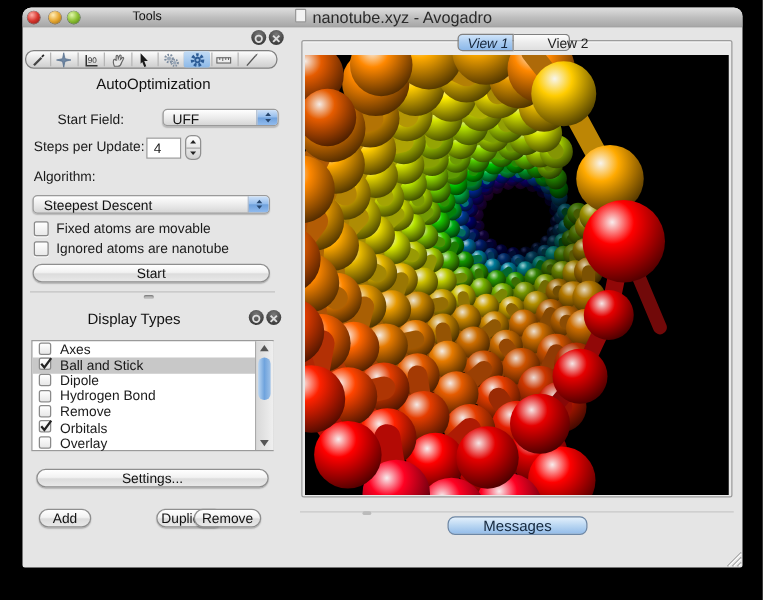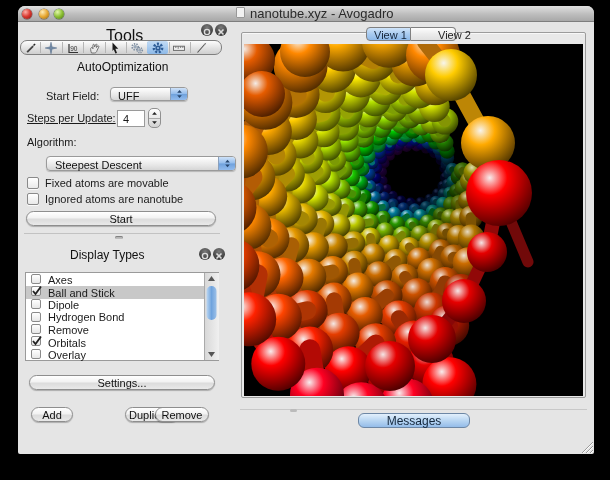--- a/index.html
+++ b/index.html
@@ -25,21 +25,21 @@
 
 <div class="abs" style="left:18px;top:6px;width:576px;height:448px;background:#e5e5e5;border-radius:7px 7px 2px 2px;box-shadow:0 6px 18px rgba(0,0,0,.7);"></div>
 
 <div class="abs" style="left:18px;top:6px;width:576px;height:16px;border-radius:7px 7px 0 0;background:linear-gradient(#e0e0e0,#bdbdbd 55%,#a8a8a8);border-bottom:1px solid #7e7e7e;"></div>
 <div class="abs" style="left:22px;top:8.5px;width:10px;height:10px;border-radius:50%;background:radial-gradient(circle at 35% 30%, #ffb0a8, #d8362e 50%, #7e1410);box-shadow:0 0 0 0.5px rgba(60,0,0,.6);"></div>
 <div class="abs" style="left:38.5px;top:8.5px;width:10px;height:10px;border-radius:50%;background:radial-gradient(circle at 35% 30%, #ffedb8, #e8a832 50%, #96660e);box-shadow:0 0 0 0.5px rgba(80,50,0,.6);"></div>
 <div class="abs" style="left:53.5px;top:8.5px;width:10px;height:10px;border-radius:50%;background:radial-gradient(circle at 35% 30%, #e2f7ac, #8cc033 50%, #4a7710);box-shadow:0 0 0 0.5px rgba(20,60,0,.6);"></div>
 <div class="txt" style="left:250px;top:7px;font-size:13px;color:#2a2a2a;">nanotube.xyz - Avogadro</div>
 <div class="abs" style="left:236px;top:7px;width:9px;height:11px;background:#f2f2f2;border:1px solid #999;border-radius:1px;"></div>
 
-<div class="txt" style="left:106px;top:28px;color:#111;font-size:16px;">Tools</div>
+<div class="txt" style="left:106px;top:9px;color:#111;font-size:10px;">Tools</div>
 <div class="roundbtn" style="left:201px;top:24px;"><svg width="12" height="12">
       <circle cx="6" cy="6" r="2.6" fill="none" stroke="#ddd" stroke-width="1.4"></circle>
     </svg></div>
 <div class="roundbtn" style="left:215px;top:24px;"><svg width="12" height="12">
       <path d="M3.5 3.5 L8.5 8.5 M8.5 3.5 L3.5 8.5" stroke="#ddd" stroke-width="1.6"></path>
     </svg></div>
 
 <div class="abs" style="left:20px;top:40px;width:202px;height:15px;border:1px solid #7f7f7f;border-radius:7px;background:linear-gradient(#fdfdfd,#e2e2e2 55%,#cfcfcf);"></div>
 <div class="abs" style="left:40px;top:42px;width:1px;height:11px;background:#b5b5b5;"></div>
 <div class="abs" style="left:62px;top:42px;width:1px;height:11px;background:#b5b5b5;"></div>
@@ -83,43 +83,43 @@
     <path d="M3.8 5.2 v1.8 M6.2 5.2 v2.6 M8.6 5.2 v1.8 M10.8 5.2 v1.8" stroke="#666" stroke-width="0.8"></path>
   </svg>
 <svg class="abs" style="left:194px;top:41px;" width="14" height="14" viewBox="0 0 14 14">
     <path d="M3.5 11.5 L10.5 3.5" stroke="#555" stroke-width="1.1"></path>
     <path d="M10 3 L12.3 1.7 L11 4 Z" fill="#555"></path>
   </svg>
 
 <div class="txt" style="left:77px;top:61px;color:#111;font-size:12px;">AutoOptimization</div>
 
 <div class="txt" style="left:46px;top:91px;">Start Field:</div>
-<div class="combo" style="left:110px;top:87px;width:78px;height:14px;">
+<div class="combo" style="left:130px;top:87px;width:93px;height:14px;">
     <span style="position:absolute;left:7px;top:2px;">UFF</span>
   <div class="combocap">
       <svg width="17" height="12" style="position:absolute;top:0px;left:0">
         <path d="M8.5 2 L10.8 4.8 L6.2 4.8 Z" fill="#26466e"></path>
         <path d="M8.5 10 L10.8 7.2 L6.2 7.2 Z" fill="#26466e"></path>
       </svg>
     </div>
 </div>
 
-<div class="txt" style="left:27px;top:113px;text-decoration:underline;">Steps per Update:</div>
+<div class="txt" style="left:27px;top:113px;">Steps per Update:</div>
 <div class="abs" style="left:117px;top:110px;width:28px;height:17px;background:#fff;border:1px solid #9a9a9a;"></div>
 <div class="txt" style="left:123px;top:114px;">4</div>
 <div class="abs" style="left:148px;top:108px;width:13px;height:20px;border:1px solid #909090;border-radius:5px;background:linear-gradient(#fefefe,#d2d2d2);">
   <div class="abs" style="left:0;top:9px;width:11px;height:1px;background:#aaa;"></div>
   <svg width="11" height="18">
       <path d="M5.5 3 L7.9 5.8 L3.1 5.8 Z" fill="#222"></path>
       <path d="M5.5 15 L7.9 12.2 L3.1 12.2 Z" fill="#222"></path>
     </svg>
 </div>
 
 <div class="txt" style="left:27px;top:137px;">Algorithm:</div>
-<div class="combo" style="left:26px;top:156px;width:190px;height:15px;margin-left:20px;">
+<div class="combo" style="left:26px;top:156px;width:190px;height:15px;">
     <span style="position:absolute;left:8px;top:2px;">Steepest Descent</span>
   <div class="combocap">
       <svg width="17" height="13" style="position:absolute;top:0px;left:0">
         <path d="M8.5 2.8 L10.8 5.6 L6.2 5.6 Z" fill="#26466e"></path>
         <path d="M8.5 10.2 L10.8 7.4 L6.2 7.4 Z" fill="#26466e"></path>
       </svg>
     </div>
 </div>
 
 <div class="cb" style="left:27px;top:177px;"></div>
@@ -179,21 +179,21 @@
 
 <div class="pill" style="left:29px;top:375px;width:186px;height:15px;line-height:14px;">Settings...</div>
 <div class="pill" style="left:31px;top:407px;width:42px;height:15px;line-height:14px;">Add</div>
 <div class="pill" style="left:85px;top:407px;width:54px;height:15px;line-height:14px;margin-left:40px;">Duplicate</div>
 <div class="pill" style="left:155px;top:407px;width:54px;height:15px;line-height:14px;">Remove</div>
 
 <div class="abs" style="left:241px;top:32px;width:345px;height:366px;border:1px solid #9c9c9c;border-radius:2px;background:#e9e9e9;box-shadow:inset 0 1px 0 #f8f8f8;"></div>
 
 <div class="abs" style="left:366px;top:27px;width:45px;height:14px;border:1px solid #808080;border-radius:4px 0 0 4px;background:linear-gradient(#cfe4fa,#a9cbf0 50%,#8db9ea);"></div>
 <div class="abs" style="left:411px;top:27px;width:45px;height:14px;border:1px solid #808080;border-left:none;border-radius:0 4px 4px 0;background:linear-gradient(#fdfdfd,#ececec 50%,#dfdfdf);"></div>
-<div class="txt" style="left:374px;top:30px;font-size:11px;color:#15253a;">View 1</div>
+<div class="txt" style="left:374px;top:30px;font-size:11px;color:#15253a;font-style:italic;">View 1</div>
 <div class="txt" style="left:438px;top:30px;font-size:11px;color:#222;">View 2</div>
 
 <svg width="339" height="352" viewBox="0 0 339 352" style="position:absolute;left:244px;top:44px;background:#000">
     <defs>
       <radialGradient id="g0" cx="0.36" cy="0.27" r="0.78">
         <stop offset="0" stop-color="hsl(232,42%,23%)"></stop>
         <stop offset="0.34" stop-color="hsl(232,100%,5%)"></stop>
         <stop offset="1" stop-color="hsl(232,100%,5%)"></stop>
       </radialGradient>
       <radialGradient id="g1" cx="0.36" cy="0.27" r="0.78">

